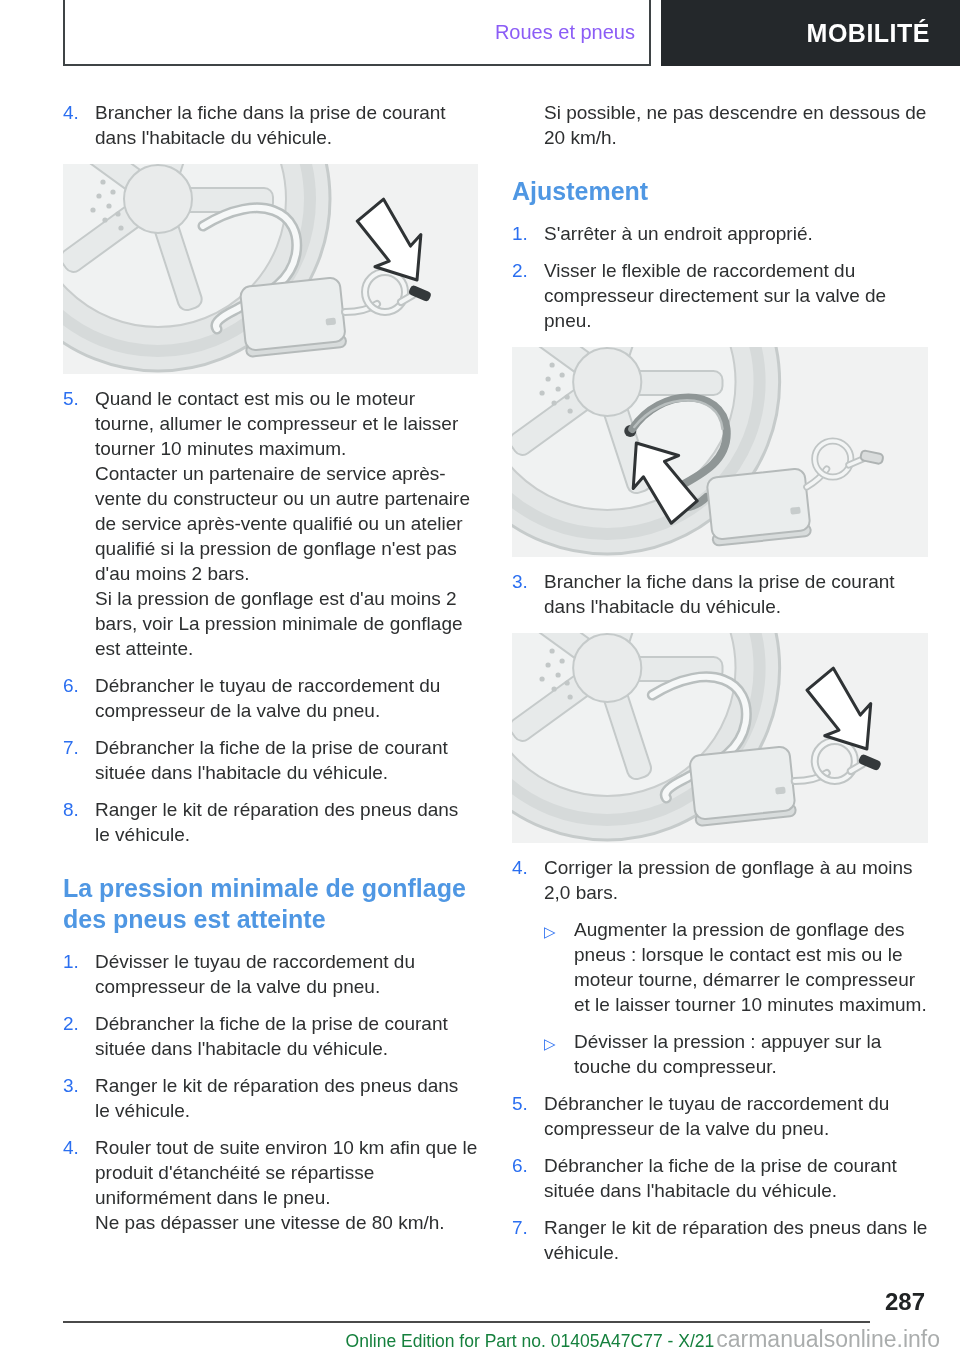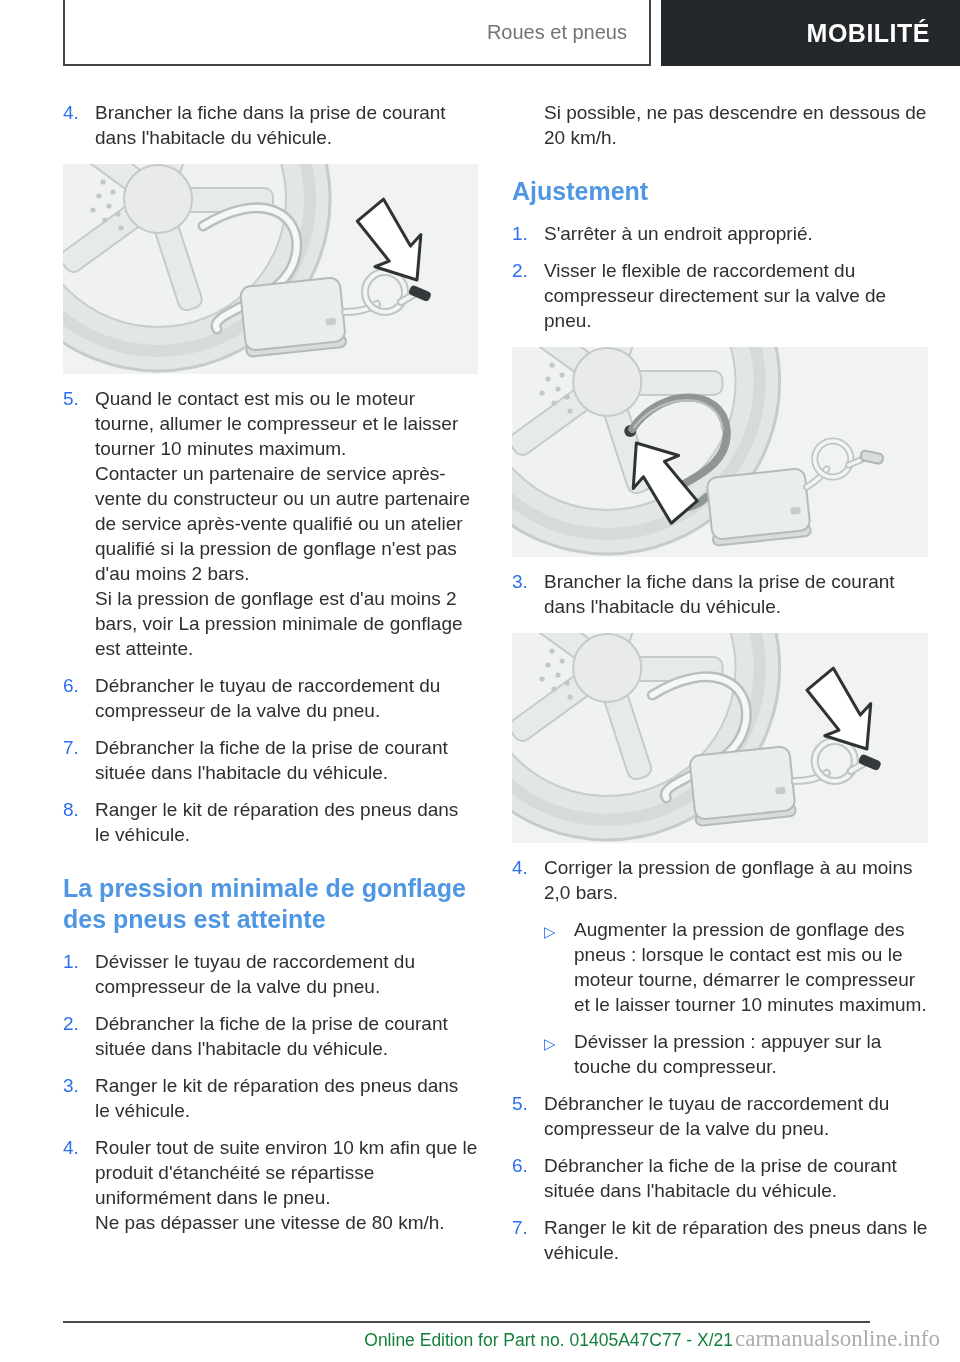--- a/index.html
+++ b/index.html
@@ -10,22 +10,22 @@
   }
   html,body{margin:0;padding:0;background:#ffffff;}
   .page{
     position:relative; width:960px; height:1362px; background:#fff; overflow:hidden;
     font-family:"Liberation Sans", sans-serif; color:#2d2f30;
   }
   
   .hdr-box{
     position:absolute; left:63px; top:0; width:588px; height:66px;
     border:2px solid #3f4446; border-top:none; box-sizing:border-box;
-    display:flex; align-items:center; justify-content:flex-end; padding-right:22px;
-    font-size:20px; color:#737373;
+    display:flex; align-items:center; justify-content:flex-end; padding-right:14px;
+    font-size:20px; color:#8b5cf6;
   }
   .hdr-tab{
     position:absolute; left:661px; top:0; width:299px; height:66px;
     background:var(--header_bar_dark); box-sizing:border-box;
     display:flex; align-items:center; justify-content:flex-end; padding-right:30px;
     font-size:25px; font-weight:bold; color:#ffffff; letter-spacing:.5px;
   }
   
   .col{position:absolute; top:100px; font-size:19px; line-height:25px;}
   .col-left{left:63px; width:415px;}
@@ -48,21 +48,21 @@
   .page-num{
     position:absolute; top:1288px; left:63px; width:862px; text-align:right;
     font-size:24px; font-weight:bold; color:#202324;
   }
   .foot-rule{position:absolute; left:63px; top:1321px; width:807px; height:2px; background:#4a4a4a;}
   .foot-row{
     position:absolute; left:63px; top:1326px; width:877px;
     display:flex; justify-content:flex-end; align-items:baseline; white-space:nowrap;
   }
   .foot-edition{font-size:17.5px; color:#15803d;}
-  .foot-watermark{font-size:23px; color:#aaadad; margin-left:2px;font-family:Liberation Serif, serif;}
+  .foot-watermark{font-size:23px; color:#aaadad; margin-left:2px;}
 </style>
 </head>
 <body>
 
 <div class="page">
 
   <div class="hdr-box">
     <span>Roues et pneus</span>
   </div>
   <div class="hdr-tab">
@@ -301,19 +301,20 @@
       <div class="li">
         <span class="num">6.</span>
         <span class="txt">Débrancher la fiche de la prise de courant située dans l'habitacle du véhicule.</span>
       </div>
       <div class="li">
         <span class="num">7.</span>
         <span class="txt">Ranger le kit de réparation des pneus dans le véhicule.</span>
       </div>
     </div>
 
+  <div class="page-num">287</div>
   <div class="foot-rule"></div>
   <div class="foot-row">
     <span class="foot-edition">Online Edition for Part no. 01405A47C77 - X/21</span>
     <span class="foot-watermark">carmanualsonline.info</span>
   </div>
 
 </div>
 
 </body></html>

